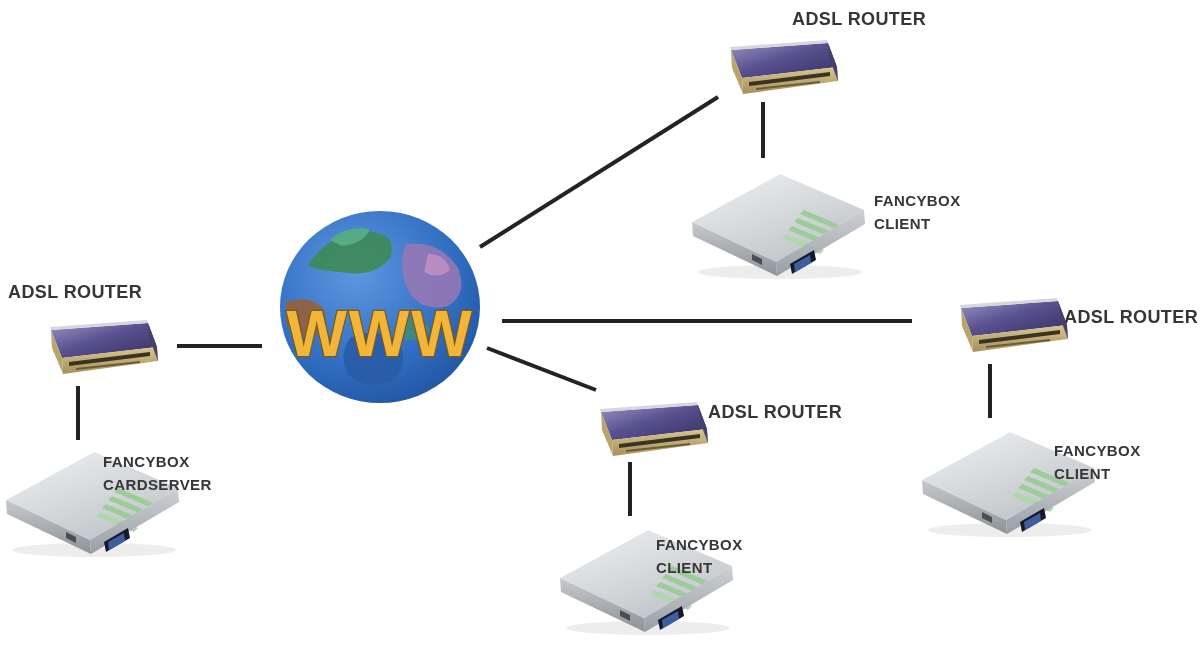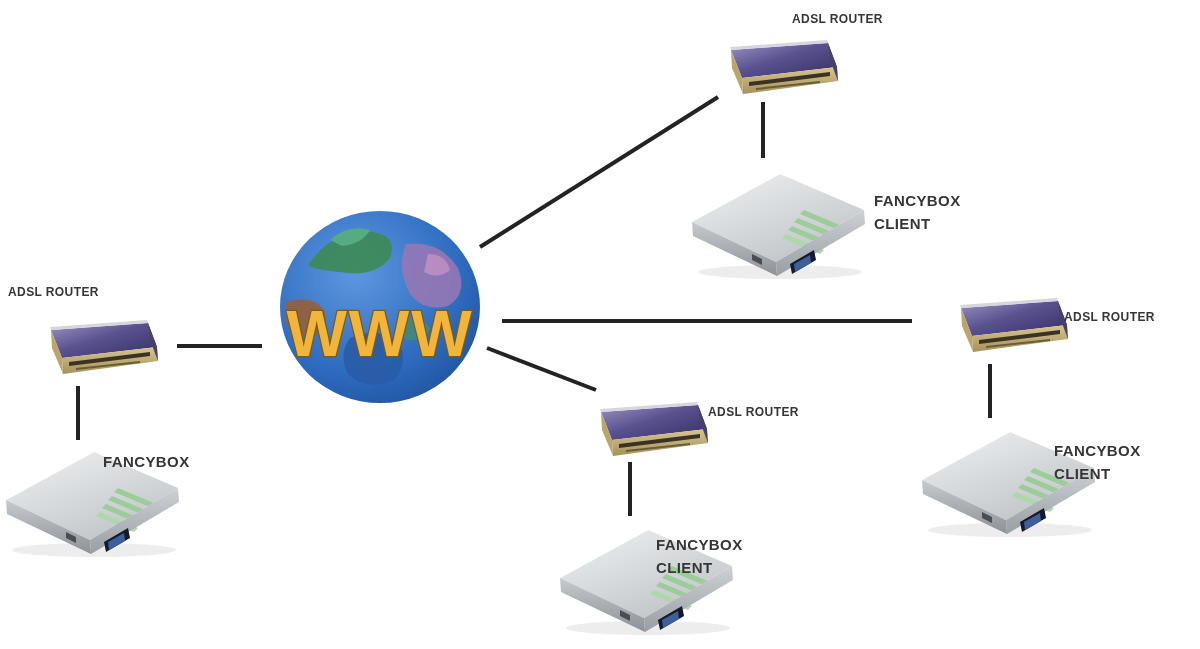--- a/index.html
+++ b/index.html
@@ -9,21 +9,21 @@
     background:#ffffff;
     overflow:hidden;
     font-family:"Liberation Sans", sans-serif;
   }
   .lines-layer{position:absolute;left:0;top:0;pointer-events:none;}
   .node-art{position:absolute;}
   .lbl{
     position:absolute;
     font-weight:bold;
     color:#363636;
-    font-size:12px;
+    font-size:18px;
     letter-spacing:.4px;
     white-space:nowrap;
     line-height:23px;
   }
   .lbl-2line{font-size:15px;}
   .lbl-2line span{display:block;}
 </style>
 </head>
 <body>
 
@@ -156,15 +156,16 @@
     <span>CLIENT</span>
   </div>
 
   <div class="lbl lbl-2line" style="left:1054px;top:439px">
     <span>FANCYBOX</span>
     <span>CLIENT</span>
   </div>
 
   <div class="lbl lbl-2line" style="left:103px;top:450px">
     <span>FANCYBOX</span>
+    <span>CARDSERVER</span>
   </div>
 
 </div>
 
 </body></html>

